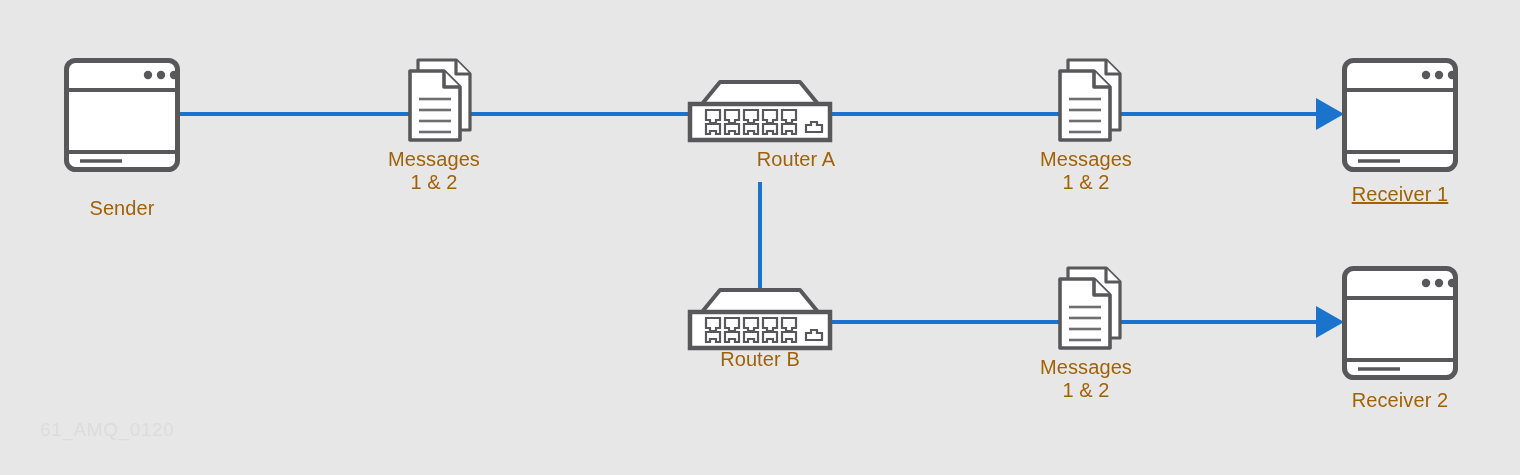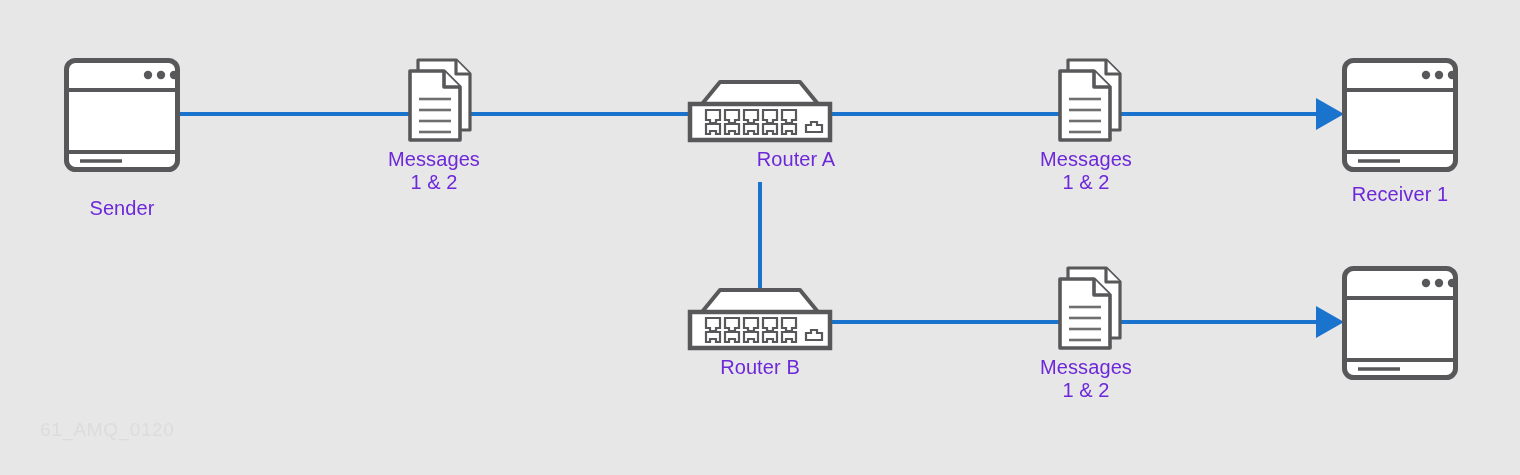--- a/index.html
+++ b/index.html
@@ -15,21 +15,21 @@
     font-family: "Liberation Sans", sans-serif;
     overflow: hidden;
   }
   .node {
     position: absolute;
   }
   .node-label {
     position: absolute;
     width: 240px;
     text-align: center;
-    color: #6d28d9;
+    color: #a16207;
     font-size: 20px;
     line-height: 23px;
     font-family: "Liberation Sans", sans-serif;
     white-space: pre-line;
     letter-spacing: 0.1px;
   }
   .watermark {
     position: absolute;
     left: 40px;
     top: 419px;
@@ -129,42 +129,42 @@
     <g>
       <rect x="2.5" y="2.5" width="111" height="109" rx="9" ry="9" fill="#ffffff" stroke="#58585b" stroke-width="5"></rect>
       <line x1="3" y1="32" x2="113" y2="32" stroke="#58585b" stroke-width="4"></line>
       <line x1="3" y1="94" x2="113" y2="94" stroke="#58585b" stroke-width="4"></line>
       <circle cx="84" cy="17" r="4.2" fill="#58585b"></circle>
       <circle cx="97" cy="17" r="4.2" fill="#58585b"></circle>
       <circle cx="110" cy="17" r="4.2" fill="#58585b"></circle>
       <line x1="16" y1="103" x2="58" y2="103" stroke="#58585b" stroke-width="3.5"></line>
     </g>
   </svg>
-  <div class="node-label" style="left:1280px; top:183px;">Receiver 1</div>
+  <div class="node-label" style="left:1280px; top:183px;text-decoration:underline;">Receiver 1</div>
 
   <svg class="node" style="left:686px; top:286px;" width="148" height="66" viewBox="0 0 148 66">
     <g>
       <path d="M16 26 L34 4 L114 4 L132 26 Z" fill="#ffffff" stroke="#58585b" stroke-width="4" stroke-linejoin="round"></path>
       <rect x="4" y="26" width="140" height="36" fill="#ffffff" stroke="#58585b" stroke-width="4.5"></rect>
       <g fill="#ffffff" stroke="#58585b" stroke-width="2.2">
         <path d="M20 32 h14 v10 h-4 v3 h-6 v-3 h-4 z"></path>
         <path d="M39 32 h14 v10 h-4 v3 h-6 v-3 h-4 z"></path>
         <path d="M58 32 h14 v10 h-4 v3 h-6 v-3 h-4 z"></path>
         <path d="M77 32 h14 v10 h-4 v3 h-6 v-3 h-4 z"></path>
         <path d="M96 32 h14 v10 h-4 v3 h-6 v-3 h-4 z"></path>
         <path d="M20 56 h4 v-3 h6 v3 h4 v-10 h-14 z"></path>
         <path d="M39 56 h4 v-3 h6 v3 h4 v-10 h-14 z"></path>
         <path d="M58 56 h4 v-3 h6 v3 h4 v-10 h-14 z"></path>
         <path d="M77 56 h4 v-3 h6 v3 h4 v-10 h-14 z"></path>
         <path d="M96 56 h4 v-3 h6 v3 h4 v-10 h-14 z"></path>
         <path d="M120 54 h16 v-7 h-5 v-3 h-6 v3 h-5 z"></path>
       </g>
     </g>
   </svg>
-  <div class="node-label" style="left:640px; top:356px;">Router B</div>
+  <div class="node-label" style="left:640px; top:348px;">Router B</div>
 
   <svg class="node" style="left:1056px; top:264px;" width="68" height="88" viewBox="0 0 68 88">
     <g>
       <path d="M12 4 L50 4 L64 18 L64 74 L12 74 Z" fill="#ffffff" stroke="#58585b" stroke-width="3.2" stroke-linejoin="round"></path>
       <path d="M50 4 L50 18 L64 18" fill="#ffffff" stroke="#58585b" stroke-width="3.2" stroke-linejoin="round"></path>
       <path d="M4 15 L38 15 L54 31 L54 84 L4 84 Z" fill="#ffffff" stroke="#58585b" stroke-width="3.6" stroke-linejoin="round"></path>
       <path d="M38 15 L38 31 L54 31" fill="#ffffff" stroke="#58585b" stroke-width="3.6" stroke-linejoin="round"></path>
       <line x1="13" y1="43" x2="45" y2="43" stroke="#6f6f72" stroke-width="2.6"></line>
       <line x1="13" y1="54" x2="45" y2="54" stroke="#6f6f72" stroke-width="2.6"></line>
       <line x1="13" y1="65" x2="45" y2="65" stroke="#6f6f72" stroke-width="2.6"></line>
@@ -178,16 +178,17 @@
     <g>
       <rect x="2.5" y="2.5" width="111" height="109" rx="9" ry="9" fill="#ffffff" stroke="#58585b" stroke-width="5"></rect>
       <line x1="3" y1="32" x2="113" y2="32" stroke="#58585b" stroke-width="4"></line>
       <line x1="3" y1="94" x2="113" y2="94" stroke="#58585b" stroke-width="4"></line>
       <circle cx="84" cy="17" r="4.2" fill="#58585b"></circle>
       <circle cx="97" cy="17" r="4.2" fill="#58585b"></circle>
       <circle cx="110" cy="17" r="4.2" fill="#58585b"></circle>
       <line x1="16" y1="103" x2="58" y2="103" stroke="#58585b" stroke-width="3.5"></line>
     </g>
   </svg>
+  <div class="node-label" style="left:1280px; top:389px;">Receiver 2</div>
 
   <div class="watermark">61_AMQ_0120</div>
 
 </div>
 
 </body></html>

